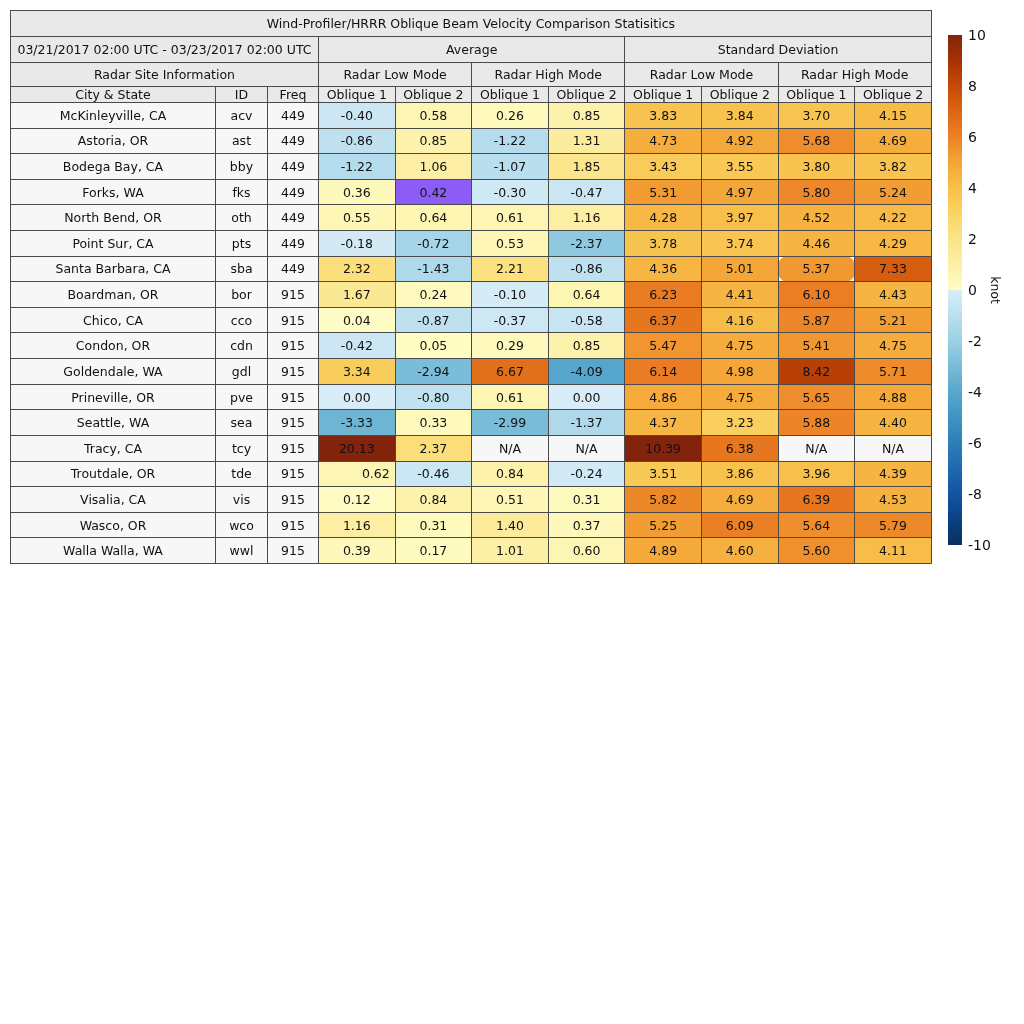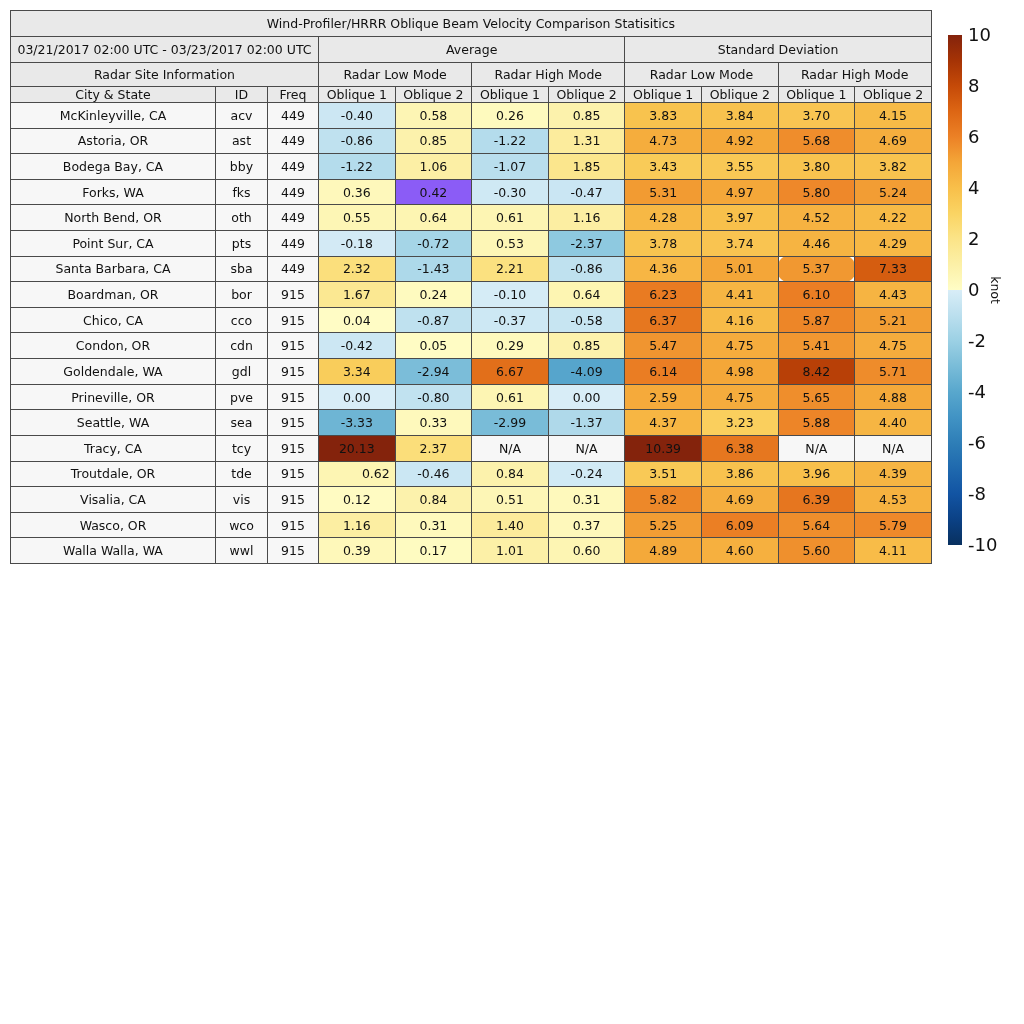--- a/index.html
+++ b/index.html
@@ -34,21 +34,21 @@
   tr.h-cols   { height: 14px; }
   tr.data-row { height: 25.61px; }
 
   .colorbar {
     position: absolute; left: 948px; top: 35px;
     width: 14px; height: 510px;
   }
   .cb-tick {
     position: absolute; left: 968px;
     transform: translateY(-50%);
-    font-size: 18px; color: #111; line-height: 1;
+    font-size: 14px; color: #111; line-height: 1;
   }
   .cb-unit {
     position: absolute; left: 988px; top: 290px;
     transform: translateY(-50%);
     writing-mode: vertical-rl;
     font-size: 12.5px; color: #111;
   }
 </style>
 </head>
 <body>
@@ -244,21 +244,21 @@
           <td style="background: rgb(238, 140, 43);">5.71</td>
         </tr>
         <tr class="data-row">
           <td class="lbl">Prineville, OR</td>
           <td class="lbl">pve</td>
           <td class="lbl">915</td>
           <td style="background: rgb(216, 237, 247);">0.00</td>
           <td style="background: rgb(193, 226, 240);">-0.80</td>
           <td style="background: rgb(253, 245, 179);">0.61</td>
           <td style="background: rgb(216, 237, 247);">0.00</td>
-          <td style="background: rgb(245, 170, 59);">2.59</td>
+          <td style="background: rgb(245, 170, 59);">4.86</td>
           <td style="background: rgb(245, 172, 61);">4.75</td>
           <td style="background: rgb(239, 142, 44);">5.65</td>
           <td style="background: rgb(244, 169, 58);">4.88</td>
         </tr>
         <tr class="data-row">
           <td class="lbl">Seattle, WA</td>
           <td class="lbl">sea</td>
           <td class="lbl">915</td>
           <td style="background: rgb(110, 181, 212);">-3.33</td>
           <td style="background: rgb(254, 249, 188);">0.33</td>

